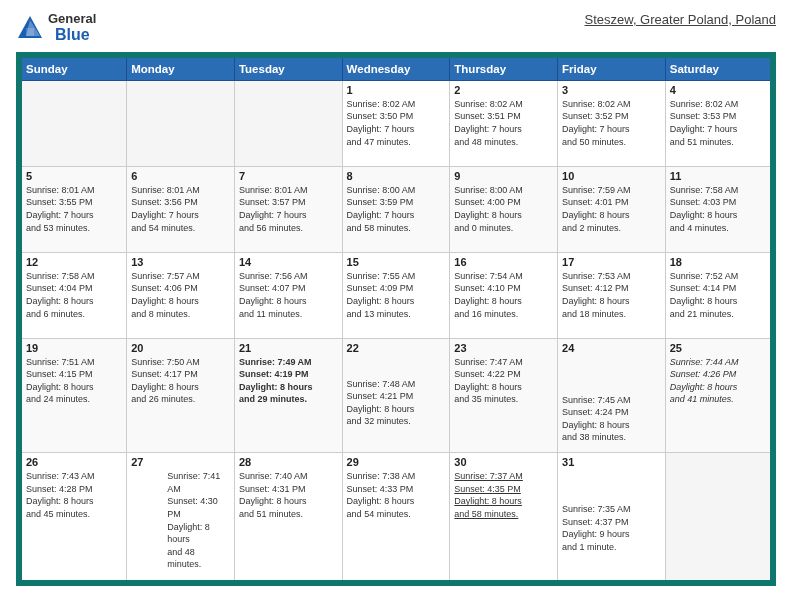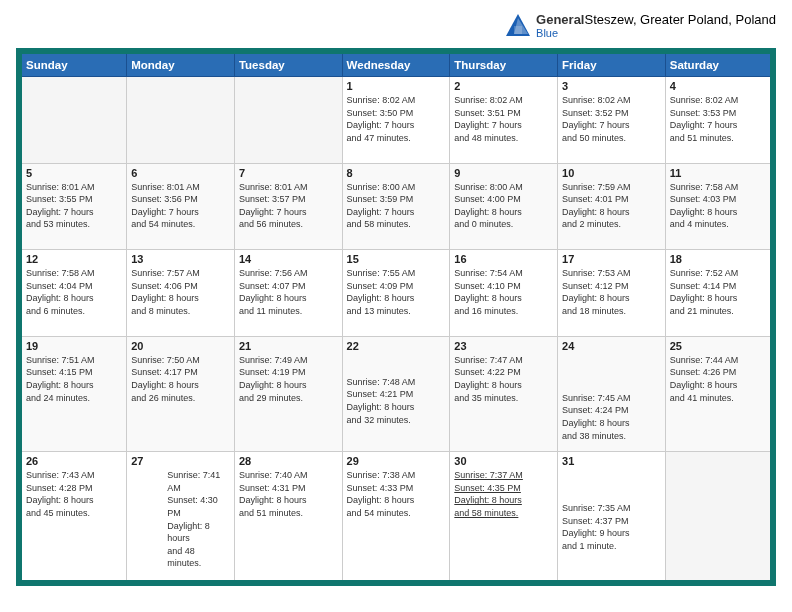--- a/index.html
+++ b/index.html
@@ -9,21 +9,20 @@
       width: 792px;
       height: 612px;
       overflow: hidden;
     }
     .page {
       width: 792px;
       height: 598px;
       padding: 12px 16px;
       display: flex;
       flex-direction: column;
-      align-items: flex-end;
     }
     .header {
       display: flex;
       justify-content: space-between;
       align-items: flex-start;
       margin-bottom: 8px;
     }
     .logo {
       display: flex;
       align-items: center;
@@ -33,39 +32,41 @@
       display: flex;
       flex-direction: column;
       line-height: 1.1;
     }
     .logo-general {
       font-size: 13px;
       font-weight: bold;
       color: #333;
     }
     .logo-blue {
-      font-size: 11px;
-      font-weight: normal;
+      font-size: 16px;
+      font-weight: bold;
       color: #1a5fb4;
+      margin-left: 7px;
     }
     .logo-icon {
       width: 28px;
       height: 28px;
     }
     .title-block {
       text-align: right;
     }
     .calendar-title {
       font-size: 28px;
       font-weight: bold;
       color: #333;
     }
     .calendar-subtitle {
       font-size: 13px;
-      color: #000000;
+      color: #404040;
+      text-decoration: underline;
     }
     .calendar {
       flex: 1;
       border: 6px solid #0f766e;
       border-collapse: collapse;
       width: 100%;
       table-layout: fixed;
     }
     .calendar th {
       background: #2a6db5;
@@ -286,21 +287,21 @@
           </td>
           <td>
             <span class="day-num">20</span>
             <div class="day-info" style="white-space: pre-line;">Sunrise: 7:50 AM
 Sunset: 4:17 PM
 Daylight: 8 hours
 and 26 minutes.</div>
           </td>
           <td>
             <span class="day-num">21</span>
-            <div class="day-info" style="white-space: pre-line;">Sunrise: 7:49 AM
+            <div class="day-info" style="white-space: pre-line; font-weight: bold;">Sunrise: 7:49 AM
 Sunset: 4:19 PM
 Daylight: 8 hours
 and 29 minutes.</div>
           </td>
           <td>
             <span class="day-num">22</span>
             <div class="day-info" style="white-space: pre-line; margin-top: 24px;">Sunrise: 7:48 AM
 Sunset: 4:21 PM
 Daylight: 8 hours
 and 32 minutes.</div>
@@ -314,21 +315,21 @@
           </td>
           <td>
             <span class="day-num">24</span>
             <div class="day-info" style="white-space: pre-line; margin-top: 40px;">Sunrise: 7:45 AM
 Sunset: 4:24 PM
 Daylight: 8 hours
 and 38 minutes.</div>
           </td>
           <td>
             <span class="day-num">25</span>
-            <div class="day-info" style="white-space: pre-line;">Sunrise: 7:44 AM
+            <div class="day-info" style="white-space: pre-line; font-style: italic;">Sunrise: 7:44 AM
 Sunset: 4:26 PM
 Daylight: 8 hours
 and 41 minutes.</div>
           </td>
         </tr>
         <tr>
           <td>
             <span class="day-num">26</span>
             <div class="day-info" style="white-space: pre-line;">Sunrise: 7:43 AM
 Sunset: 4:28 PM

